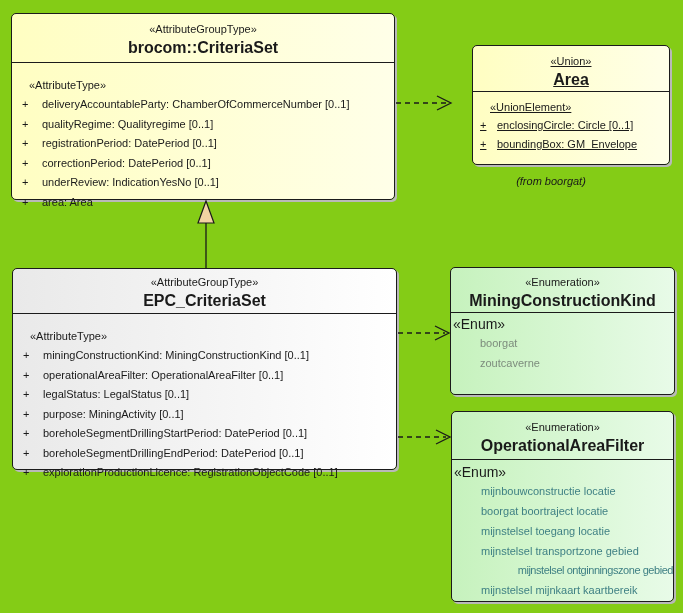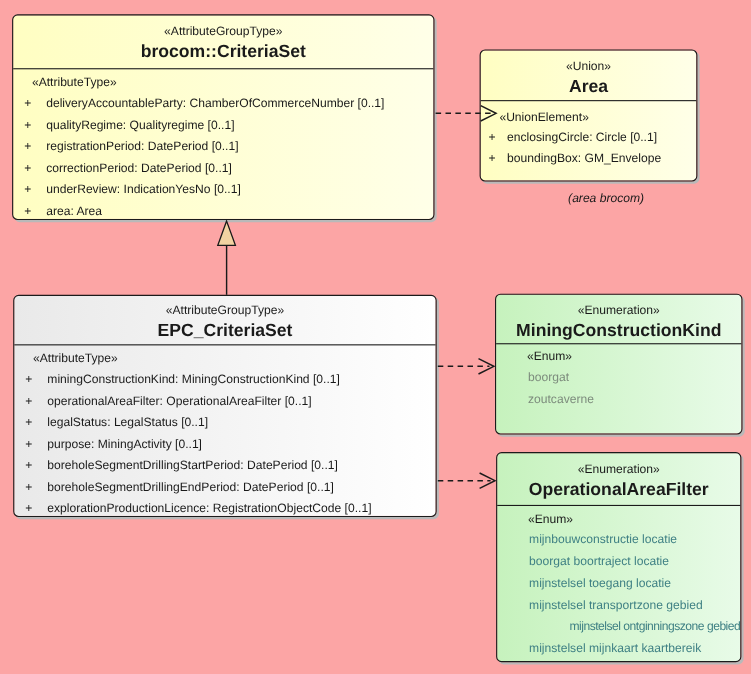--- a/index.html
+++ b/index.html
@@ -7,44 +7,44 @@
     --gray-left:#e9e9e9; --gray-right:#ffffff;
     --green-left:#c6f2bd; --green-right:#e8fbe8;
     --border-color:#1b1b1b;
     --shadow-color:#b9b9b9;
     --literal-gray:#7d8c7d;
     --literal-teal:#3f8084;
     --triangle-fill:#f2d3a2;
   }
   html,body{margin:0;padding:0;background:#ffffff;}
   #canvas{
-    position:relative;width:683px;height:613px;background:#fca5a5;
+    position:relative;width:683px;height:613px;background:#84cc16;
     font-family:"Liberation Sans", sans-serif;color:#1a1a1a;overflow:hidden;
   }
   .uml-box{
     position:absolute;box-sizing:border-box;
     border:1.5px solid var(--border-color);
     border-radius:5px;
     box-shadow:2px 2px 0 var(--shadow-color);
   }
   .bg-yellow{background:linear-gradient(90deg,var(--yellow-left),var(--yellow-right));}
   .bg-gray{background:linear-gradient(90deg,var(--gray-left),var(--gray-right));}
   .bg-green{background:linear-gradient(90deg,var(--green-left),var(--green-right));}
   .box-header{
     box-sizing:border-box;border-bottom:1.5px solid var(--border-color);
     text-align:center;padding-top:6px;
   }
   .stereo-line{font-size:11px;line-height:18px;}
   .name-line{font-size:16px;font-weight:bold;line-height:19px;}
-  .box-body{box-sizing:border-box;padding-top:3px;}
+  .box-body{box-sizing:border-box;padding-top:13px;}
   .comp-stereo{font-size:11px;line-height:19.5px;padding-left:17px;}
   .attr-row{display:flex;font-size:11px;line-height:19.5px;}
   .attr-vis{flex:none;width:20px;padding-left:10px;box-sizing:content-box;}
   .attr-text{flex:1;white-space:nowrap;}
-  .enum-stereo{font-size:11px;line-height:19.8px;padding-left:28px;}
+  .enum-stereo{font-size:14px;line-height:19.8px;padding-left:2px;}
   .enum-literal{font-size:11px;line-height:19.8px;padding-left:29px;white-space:nowrap;}
   .lit-gray{color:var(--literal-gray);}
   .lit-teal{color:var(--literal-teal);}
   .condensed{letter-spacing:-0.45px;text-align:right;}
   .note-text{
     position:absolute;font-size:11px;font-style:italic;text-align:center;color:#1a1a1a;
   }
   #connectors{position:absolute;left:0;top:0;pointer-events:none;}
   .edge-line{stroke:#1a1a1a;stroke-width:1.3;fill:none;}
   .edge-dashed{stroke-dasharray:5 4;}
@@ -82,38 +82,38 @@
         <span class="attr-vis">+</span>
         <span class="attr-text">underReview: IndicationYesNo [0..1]</span>
       </div>
       <div class="attr-row">
         <span class="attr-vis">+</span>
         <span class="attr-text">area: Area</span>
       </div>
     </div>
   </div>
 
-  <div class="uml-box bg-yellow" style="left:436px;top:45px;width:198px;height:120px;">
+  <div class="uml-box bg-yellow" style="left:472px;top:45px;width:198px;height:120px;text-decoration:underline;">
     <div class="box-header" style="height:45.5px;">
       <div class="stereo-line">«Union»</div>
       <div class="name-line">Area</div>
     </div>
     <div class="box-body" style="padding-top:6px;">
       <div class="comp-stereo" style="line-height:18.5px;">«UnionElement»</div>
       <div class="attr-row" style="line-height:18.5px;">
         <span class="attr-vis" style="padding-left:7px;width:17px;">+</span>
         <span class="attr-text">enclosingCircle: Circle [0..1]</span>
       </div>
       <div class="attr-row" style="line-height:18.5px;">
         <span class="attr-vis" style="padding-left:7px;width:17px;">+</span>
         <span class="attr-text">boundingBox: GM_Envelope</span>
       </div>
     </div>
   </div>
-  <div class="note-text" style="left:452px;top:175px;width:198px;">(area brocom)</div>
+  <div class="note-text" style="left:452px;top:175px;width:198px;">(from boorgat)</div>
 
   <div class="uml-box bg-gray" style="left:12px;top:268px;width:385px;height:202px;">
     <div class="box-header" style="height:44.5px;padding-top:4px;">
       <div class="stereo-line">«AttributeGroupType»</div>
       <div class="name-line">EPC_CriteriaSet</div>
     </div>
     <div class="box-body">
       <div class="comp-stereo">«AttributeType»</div>
       <div class="attr-row">
         <span class="attr-vis">+</span>

